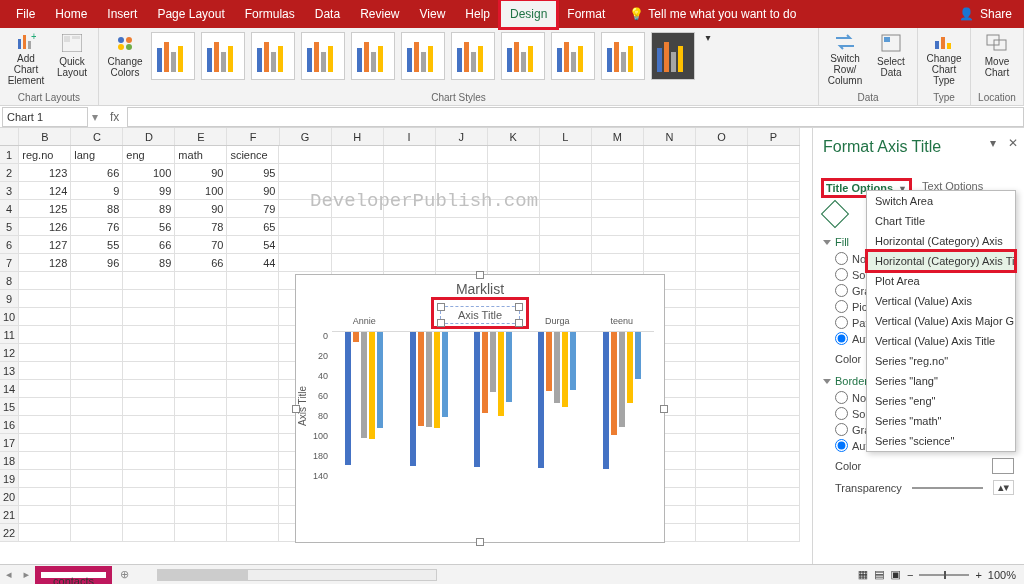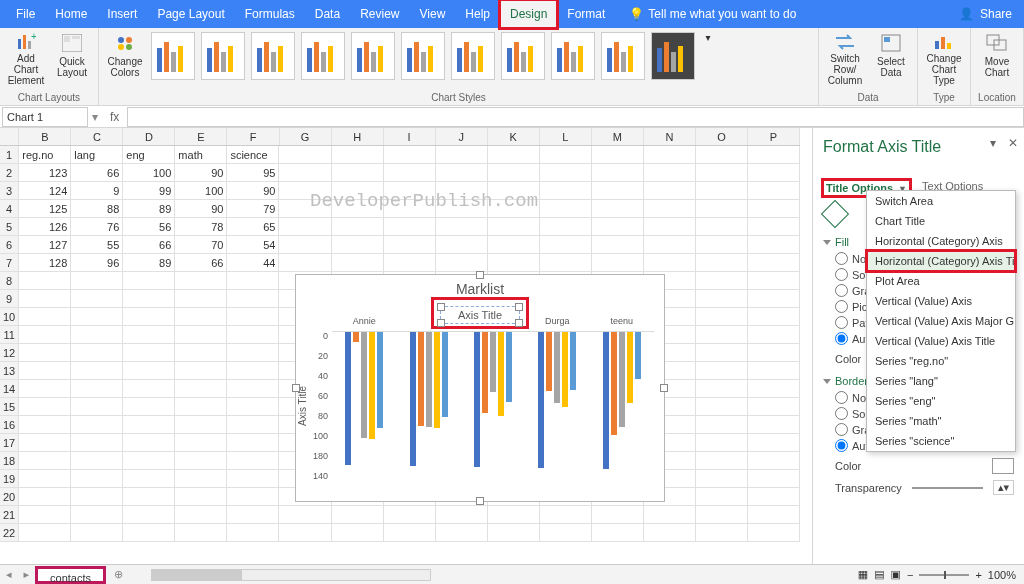--- a/index.html
+++ b/index.html
@@ -1,19 +1,19 @@
 <!DOCTYPE html>
 <html><head>
 <meta charset="utf-8">
 <style>
 * { box-sizing: border-box; margin: 0; padding: 0; font-family: "Segoe UI", Arial, sans-serif; }
 body { width: 1024px; height: 584px; background: #fff; overflow: hidden; position: relative; font-size: 12px; color: #333; }
 
 
-.titlebar { height: 28px; background: #3b82f6; display: flex; align-items: center; padding: 0 6px; color: #fff; font-size: 12px; justify-content: center; }
+.titlebar { height: 28px; background: #b91c1c; display: flex; align-items: center; padding: 0 6px; color: #fff; font-size: 12px; justify-content: center; }
 .titlebar .tab { padding: 0 10px; height: 28px; display: flex; align-items: center; cursor: pointer; }
 .titlebar .tab.file { color: #fff; }
 .titlebar .tab.active { background: #f3f3f3; color: #217346; }
 .titlebar .right { margin-left: auto; display: flex; align-items: center; gap: 6px; padding-right: 6px; }
 .titlebar .search { display: flex; align-items: center; margin-left: 14px; gap: 4px; }
 
 
 .hl-red { outline: 3px solid #e0162b; outline-offset: -1px; }
 
 
@@ -37,21 +37,21 @@
 .col-headers { display: flex; height: 18px; background: #f3f3f3; border-bottom: 1px solid #ccc; }
 .col-headers .ch { width: 54px; text-align: center; font-size: 11px; border-right: 1px solid #e0e0e0; line-height: 18px; color: #333; }
 .col-headers .ch.rowh { width: 20px; }
 .grid { position: relative; }
 .row { display: flex; height: 18px; }
 .row .rh { width: 20px; text-align: center; font-size: 11px; border-right: 1px solid #e0e0e0; border-bottom: 1px solid #e0e0e0; background: #f3f3f3; line-height: 18px; }
 .row .cell { width: 54px; border-right: 1px solid #e0e0e0; border-bottom: 1px solid #e0e0e0; font-size: 11px; padding: 0 3px; line-height: 18px; text-align: right; overflow: hidden; white-space: nowrap; }
 .row .cell.l { text-align: left; }
 
 
-.chart-obj { position: absolute; left: 295px; top: 146px; width: 370px; height: 228px; border: 1px solid #b5b5b5; background: #fff; }
+.chart-obj { position: absolute; left: 295px; top: 146px; width: 370px; height: 269px; border: 1px solid #b5b5b5; background: #fff; }
 .chart-handle { width: 8px; height: 8px; background: #fff; border: 1px solid #888; position: absolute; }
 .chart-title { text-align: center; font-size: 14px; color: #595959; margin-top: 6px; }
 .axis-title-box { width: 80px; margin: 4px auto 0 auto; text-align: center; font-size: 11px; color: #595959; border: 1px dashed #8faadc; padding: 2px; position: relative; }
 .plot { position: relative; height: 150px; margin: 4px 10px 0 36px; }
 .y-axis-title { position: absolute; left: -30px; top: 50%; transform: translate(-50%,-50%) rotate(-90deg); font-size: 10px; color: #595959; }
 .yticks { position: absolute; left: -26px; top: 0; bottom: 0; display: flex; flex-direction: column; justify-content: space-between; font-size: 9px; color: #595959; text-align: right; width: 22px; }
 .bars { position: absolute; left: 0; right: 0; top: 0; bottom: 0; display: flex; justify-content: space-around; align-items: flex-start; border-top: 1px solid #d9d9d9; }
 .bargroup { display: flex; gap: 2px; align-items: flex-start; position: relative; }
 .bargroup .bar { width: 6px; }
 .bargroup .lbl { position: absolute; top: -16px; left: 50%; transform: translateX(-50%); font-size: 9px; color: #595959; white-space: nowrap; }
@@ -79,21 +79,21 @@
 .slider { flex: 1; height: 2px; background: #999; position: relative; margin: 0 4px; }
 
 
 .dd-menu { position: absolute; top: 190px; right: 8px; width: 150px; background: #fff; border: 1px solid #bbb; box-shadow: 2px 2px 6px rgba(0,0,0,.2); font-size: 11px; z-index: 50; }
 .dd-menu .mi { padding: 4px 8px; cursor: pointer; white-space: nowrap; overflow: hidden; text-overflow: clip; }
 .dd-menu .mi.sel { background: #e6f2e6; }
 
 
 .sheet-tabs { position: absolute; bottom: 0; left: 0; right: 0; height: 20px; background: #f3f3f3; display: flex; align-items: center; border-top: 1px solid #ccc; font-size: 11px; }
 .sheet-tabs .nav { padding: 0 6px; color: #888; }
-.sheet-tabs .stab { padding: 0 12px; border: 3px solid #be185d; background: #fff; height: 18px; line-height: 18px; text-align: center; }
+.sheet-tabs .stab { padding: 0 12px; border: 6px solid #be185d; background: #fff; height: 18px; line-height: 18px; text-align: center; }
 .sheet-tabs .plus { padding: 0 8px; color: #888; }
 .sheet-tabs .right { margin-left: auto; display: flex; align-items: center; gap: 6px; padding-right: 8px; }
 .hscroll { width: 280px; height: 12px; background: #eee; border: 1px solid #ccc; margin-left: 20px; position: relative; }
 .hscroll .thumb { position: absolute; left: 0; width: 90px; height: 10px; background: #ccc; }
 
 svg.mini-bars rect:nth-child(1){fill:#4472c4}svg.mini-bars rect:nth-child(2){fill:#ed7d31}svg.mini-bars rect:nth-child(3){fill:#a5a5a5}svg.mini-bars rect:nth-child(4){fill:#ffc000}
 </style>
 </head>
 <body>
 

